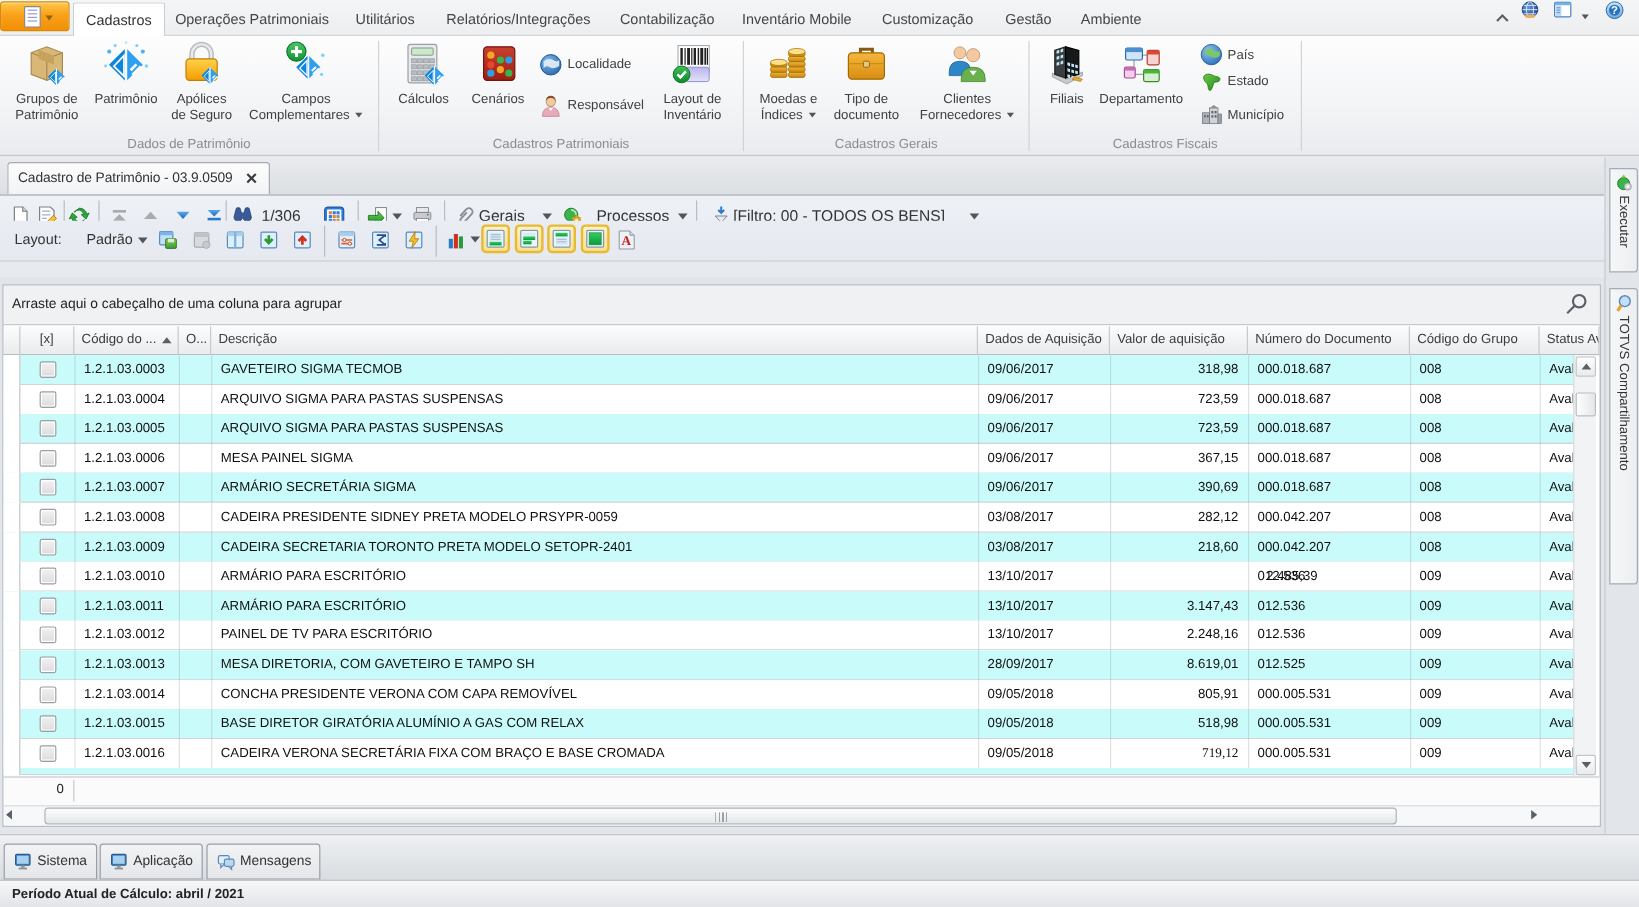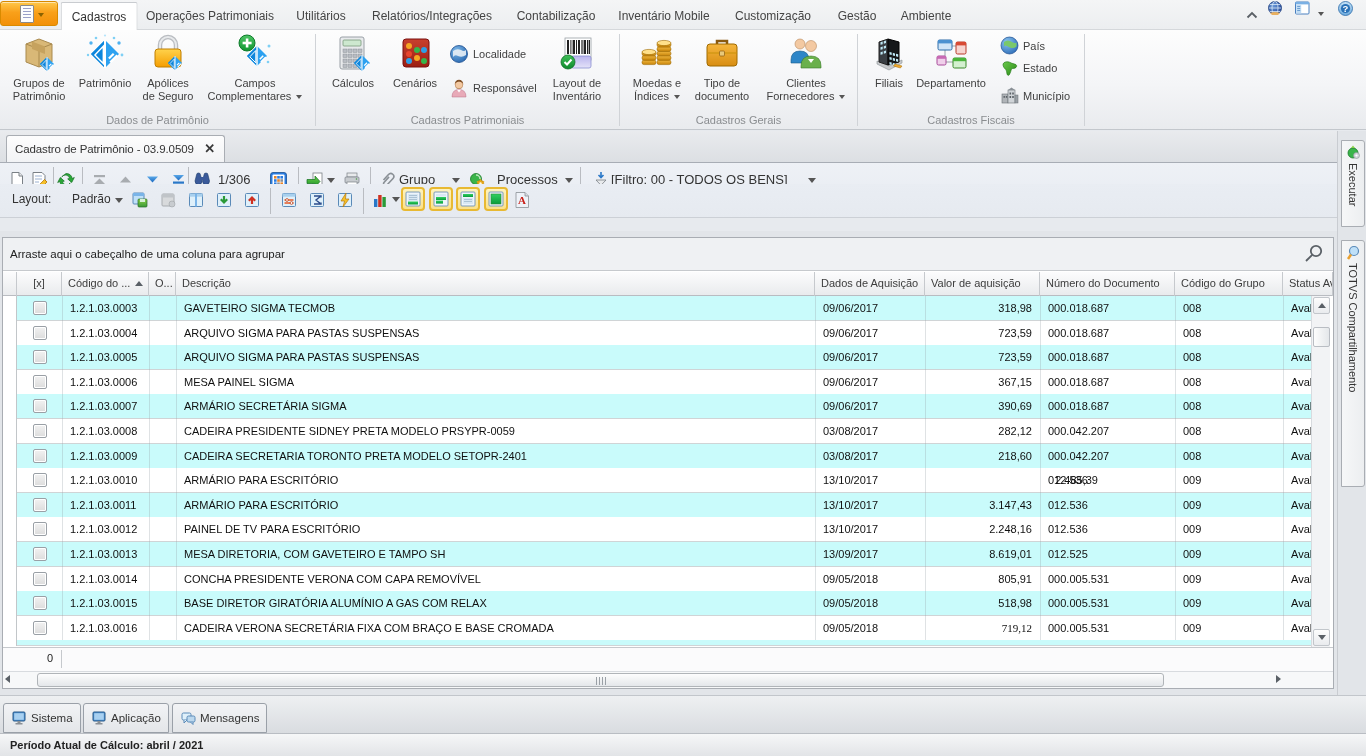--- a/index.html
+++ b/index.html
@@ -530,21 +530,21 @@
 <span class="ti" style="left:343px;"><svg width="18" height="18" viewBox="0 0 18 18">
         <rect x="4" y="2" width="10" height="4" fill="#e8eaec" stroke="#7a8086" stroke-width="0.7"></rect>
         <rect x="2" y="6" width="14" height="6" rx="1" fill="#c8ccd0" stroke="#7a8086" stroke-width="0.7"></rect>
         <rect x="4" y="11" width="10" height="5" fill="#fff" stroke="#7a8086" stroke-width="0.7"></rect>
         <circle cx="13.5" cy="8" r="0.8" fill="#4a9a4a"></circle>
       </svg></span>
 <div class="tsep" style="left:370px;"></div>
 <span class="ti" style="left:378px;"><svg width="18" height="18" viewBox="0 0 18 18">
         <path d="M5.5 9 L10.5 3.5 a3 3 0 0 1 4.5 4 L9 14 a2 2 0 0 1 -3 -2.6 l5 -5.5" fill="none" stroke="#8a9096" stroke-width="1.6"></path>
       </svg></span>
-<span class="tlabel" style="left:399px;">Grupo</span>
+<span class="tlabel" style="left:399px;">Gerais</span>
 <span class="tcar" style="left:452px;"></span>
 <span class="ti" style="left:468px;"><svg width="18" height="18" viewBox="0 0 18 18">
         <circle cx="8" cy="8" r="5.5" fill="#3ab44a" stroke="#1a7a28" stroke-width="0.8"></circle>
         <path d="M8 4 a4 4 0 0 1 4 4" stroke="#bfe8c0" stroke-width="1.5" fill="none"></path>
         <g fill="#e8a818" stroke="#a87808" stroke-width="0.5">
           <circle cx="12.5" cy="12.5" r="3.2"></circle>
         </g>
         <circle cx="12.5" cy="12.5" r="1.2" fill="#fff8e0"></circle>
         <rect x="11.9" y="8.3" width="1.2" height="2" fill="#e8a818" transform="rotate(0 12.5 12.5)"></rect>
         <rect x="11.9" y="8.3" width="1.2" height="2" fill="#e8a818" transform="rotate(60 12.5 12.5)"></rect>
@@ -894,21 +894,21 @@
 <span class="vl" style="left:59px;"></span>
 <span class="vl" style="left:146px;"></span>
 <span class="vl" style="left:173px;"></span>
 <span class="vl" style="left:812px;"></span>
 <span class="vl" style="left:922px;"></span>
 <span class="vl" style="left:1037px;"></span>
 <span class="vl" style="left:1172px;"></span>
 <span class="vl" style="left:1280px;"></span>
 <div class="c" style="left:59px;width:87px;">1.2.1.03.0013</div>
 <div class="c" style="left:173px;width:639px;">MESA DIRETORIA, COM GAVETEIRO E TAMPO SH</div>
-<div class="c" style="left:812px;width:110px;">13/09/2017</div>
+<div class="c" style="left:812px;width:110px;">28/09/2017</div>
 <div class="c num" style="left:922px;width:111px;">8.619,01</div>
 <div class="c" style="left:1037px;width:135px;">012.525</div>
 <div class="c" style="left:1172px;width:108px;">009</div>
 <div class="c" style="left:1280px;width:41px;">Avalia</div>
 </div>
 <div class="grow white" style="top:328.6px;">
 <div class="ind"></div>
 <span class="chk"></span>
 <span class="vl" style="left:59px;"></span>
 <span class="vl" style="left:146px;"></span>

